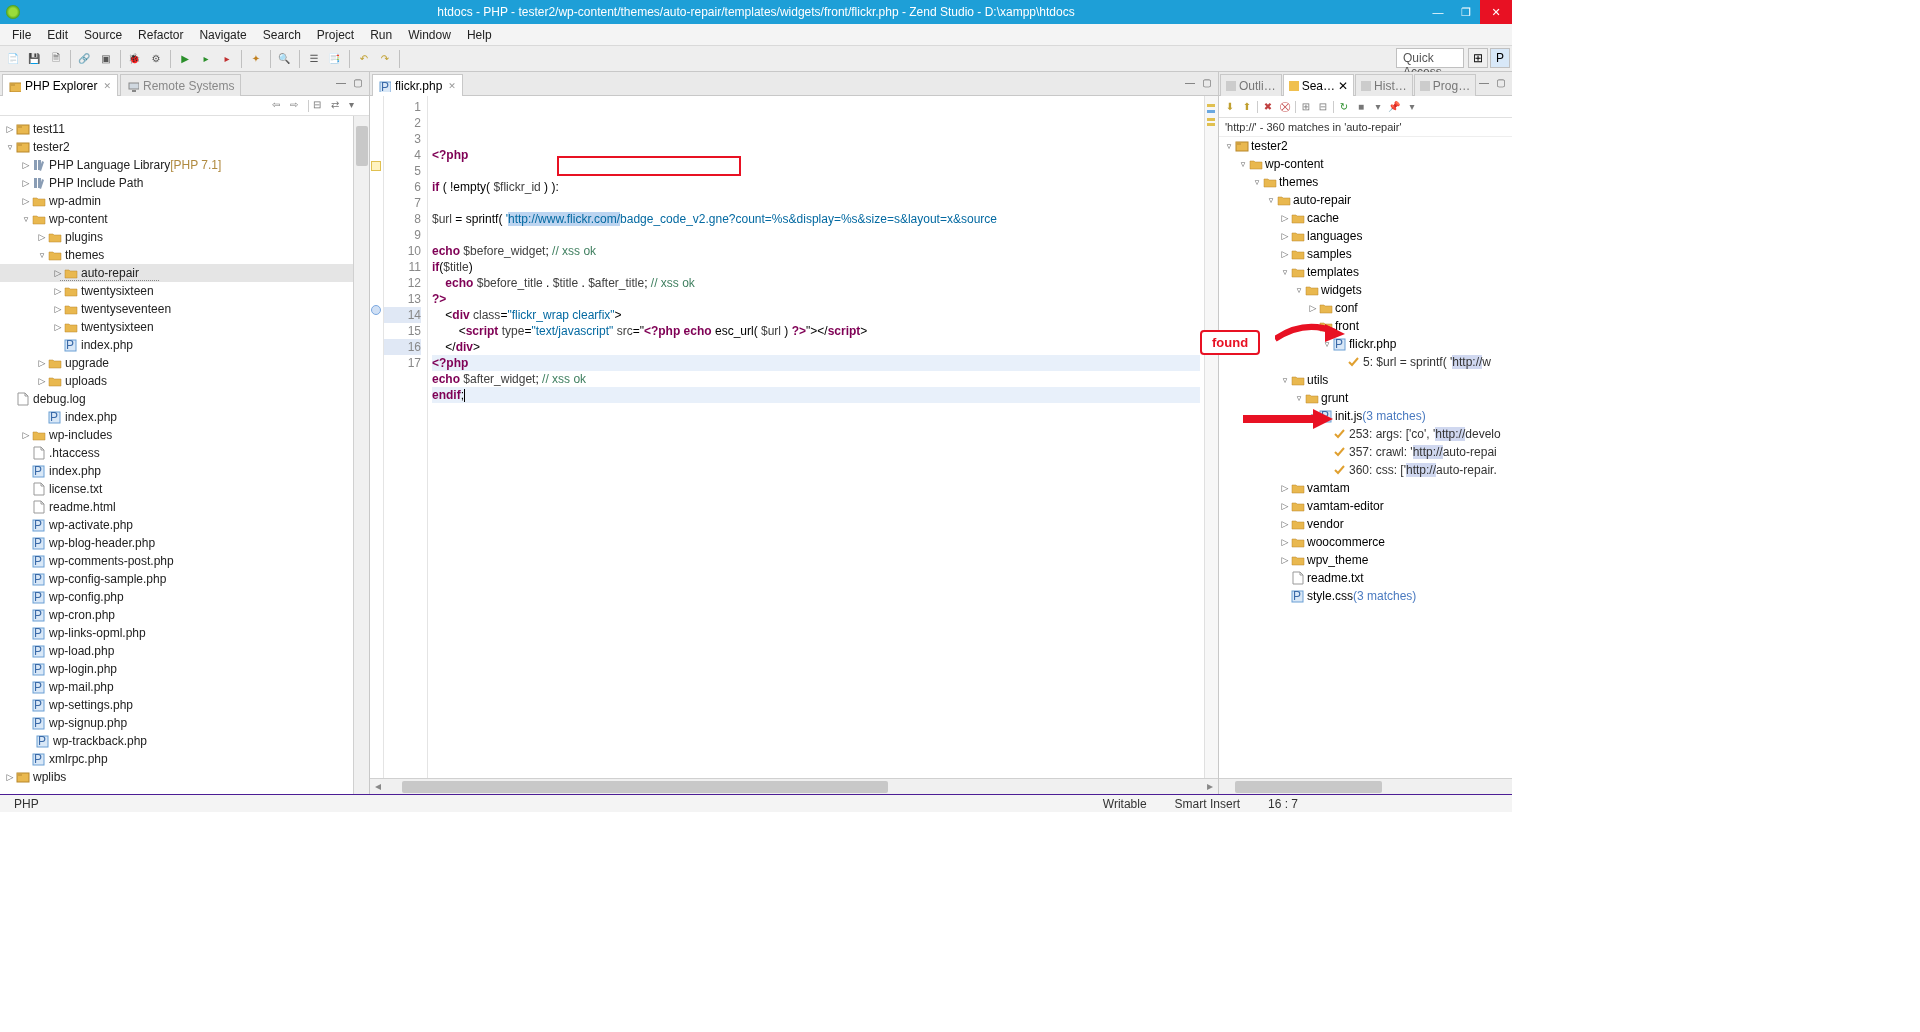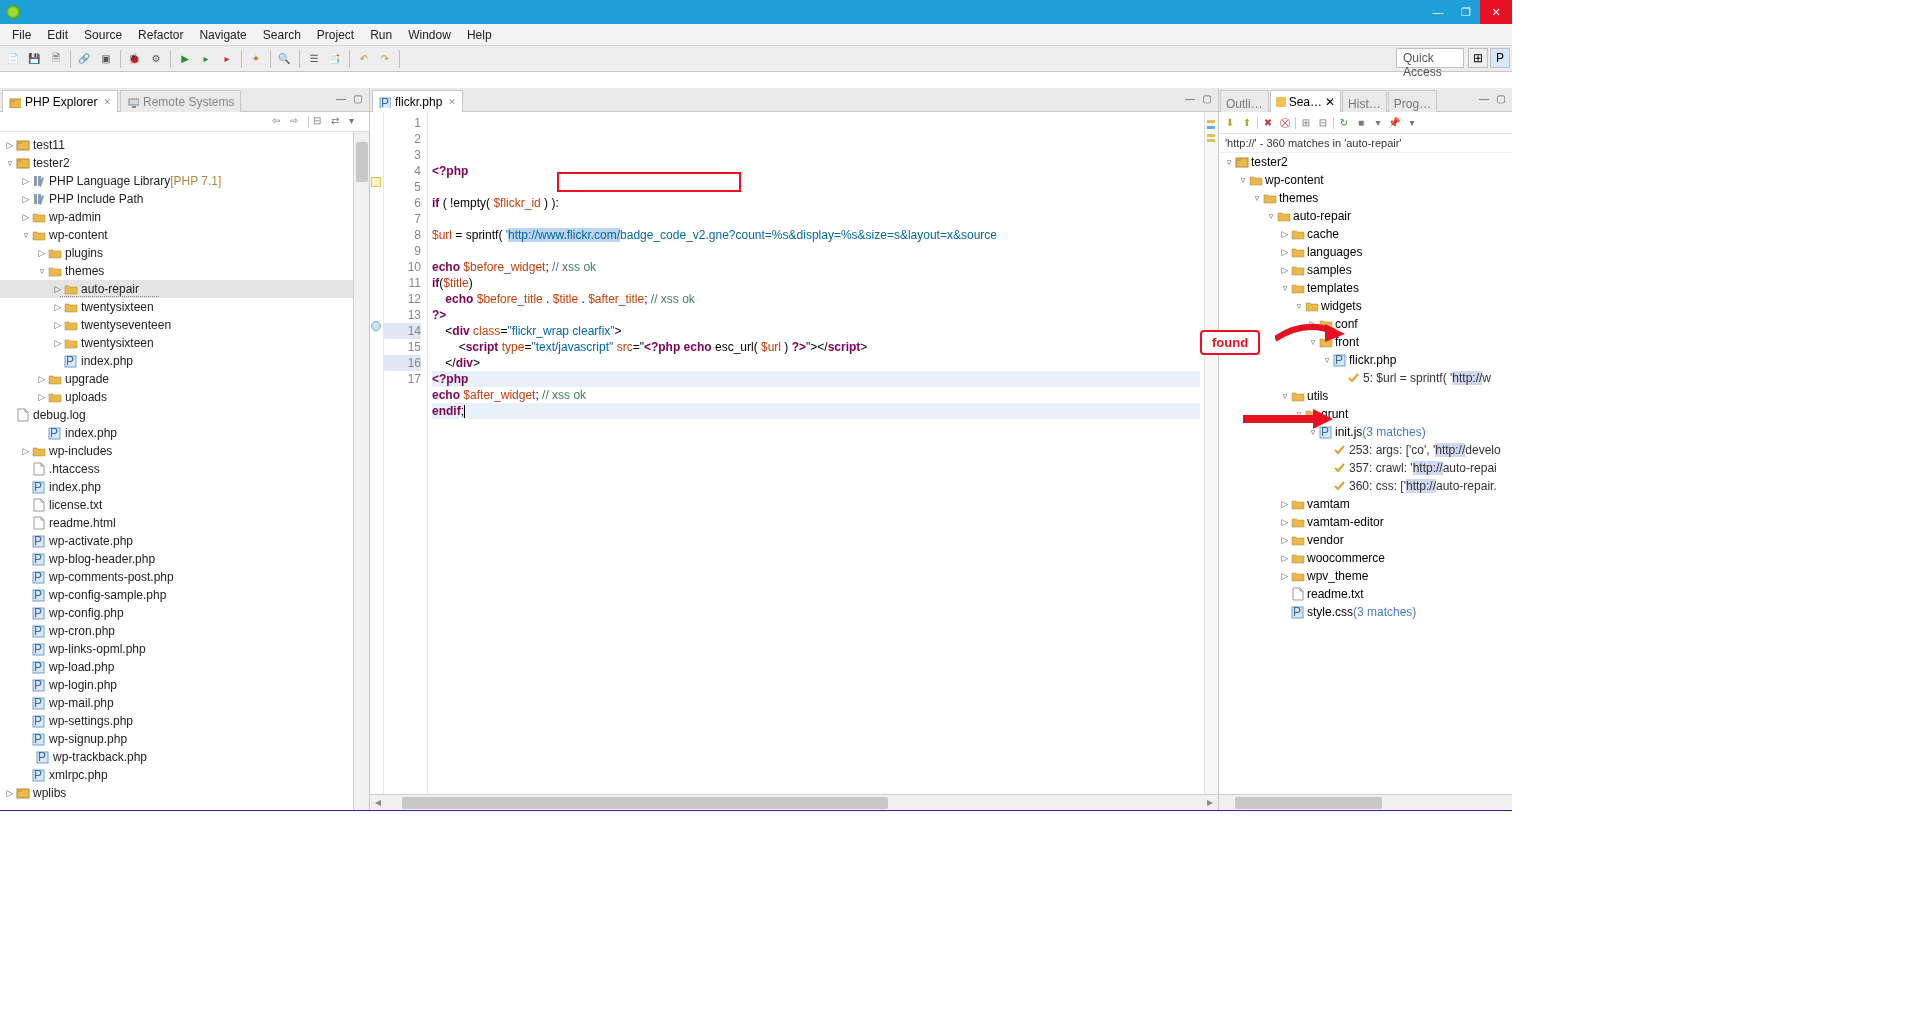--- a/index.html
+++ b/index.html
@@ -19,21 +19,21 @@
 
 
 .toolbar { height: 26px; background: #eeeeee; border-bottom: 1px solid #c8c8c8; display: flex; align-items: center; padding: 0 4px; gap: 1px; position:relative; }
 .toolbar .tbtn { width: 20px; height: 20px; display: flex; align-items: center; justify-content: center; border: 1px solid transparent; font-size: 10px; color:#555;}
 .toolbar .sep { width:1px; height:18px; background:#c0c0c0; margin:0 3px;}
 .quick-access { position:absolute; right:48px; top:2px; height:20px; border:1px solid #c0c0c0; background:#fff; padding:2px 6px; color:#555; width:68px; font-size:11px;}
 .persp-btns { position:absolute; right:2px; top:2px; display:flex; gap:2px;}
 .persp-btns .pbtn { width:20px; height:20px; border:1px solid #c0c0c0; background:#f0f0f0; display:flex;align-items:center;justify-content:center;}
 
 
-.main { display:flex; height: calc(100% - 24px - 22px - 26px - 18px); margin-top: 16px; }
+.main { display:flex; height: calc(100% - 24px - 22px - 26px - 18px); }
 
 
 .left-panel { width: 370px; border-right:1px solid #c8c8c8; display:flex; flex-direction:column; background:#fff; position:relative;}
 .tab-row { height:24px; background:#eaeaea; border-bottom:1px solid #c8c8c8; display:flex; align-items:flex-end; position:relative;}
 .tab { height:22px; padding:3px 6px; background:#fff; border:1px solid #c8c8c8; border-bottom:none; display:flex; align-items:center; gap:4px; font-size:11px; margin-bottom:-1px; margin-left:2px;}
 .tab.inactive { background:#eaeaea; color:#888;}
 .tab .xicon{ font-size:9px; color:#999; margin-left:2px;}
 .panel-toolbar { position:absolute; right:4px; top:3px; display:flex; gap:3px;}
 .panel-toolbar .pticon { width:14px; height:14px; display:flex; align-items:center; justify-content:center; font-size:10px; color:#666;}
 .left-toolbar2 { height:20px; display:flex; justify-content:flex-end; align-items:center; gap:4px; padding-right:6px; border-bottom:1px solid #e0e0e0;}
@@ -61,39 +61,39 @@
 .gutter { width:44px; background:#fff; border-right:1px solid #e4e4e4; text-align:right; padding:3px 6px 0 0; font-family:Consolas,monospace; font-size:12px; color:#888; line-height:16px;}
 .marker-col { width:14px; border-right:1px solid #e4e4e4; position:relative;}
 .marker { position:absolute; left:1px; width:10px; height:10px; }
 .marker.warn { background:#fff3c0; border:1px solid #e0c050;}
 .marker.blue { background:#d0e0f5; border:1px solid #7ba8e0; border-radius:50%;}
 .code-area { flex:1; padding:19px 4px 0 4px; font-family:Consolas,monospace; font-size:12px; line-height:16px; white-space:pre; position:relative;}
 .code-line { height:16px; }
 .code-line.hl { background:#e8f0fa;}
 .kw { color:#7f0055; font-weight:bold;}
 .str { color:#0369a1; }
-.var { color:#c2410c;}
+.var { color:#404040;}
 .com { color:#3f7f5f;}
 .func { color:#000;}
 .op { color:#000;}
 .red-box { position:absolute; border:2px solid #e81123; }
 .red-label { position:absolute; border:2px solid #e81123; background:#fff; color:#e81123; font-weight:bold; padding:3px 10px; border-radius:4px; font-size:13px;}
 .red-arrow { position:absolute; }
 .ov-ruler { width:14px; background:#f7f7f7; border-left:1px solid #e0e0e0; position:relative;}
 .ov-mark { position:absolute; left:2px; width:8px; height:3px;}
 .hscroll-wrap { height:16px; background:#f0f0f0; border-top:1px solid #d0d0d0; display:flex;}
 .hscroll-track { flex:1; position:relative; margin:0 16px;}
 .hscroll-thumb { position:absolute; top:2px; height:12px; background:#c8c8c8; border-radius:2px;}
 
 
 .right-panel { width: 293px; display:flex; flex-direction:column; background:#fff;}
 .right-tab-row { height:24px; background:#eaeaea; border-bottom:1px solid #c8c8c8; display:flex; align-items:flex-end; position:relative;}
 .rtab { height:22px; padding:3px 5px; border:1px solid #c8c8c8; border-bottom:none; display:flex; align-items:center; gap:3px; font-size:11px; margin-bottom:-1px; margin-left:1px;}
 .rtab.active { background:#fff;}
-.rtab.inactive { background:#eaeaea; color:#777;flex-direction:column;}
+.rtab.inactive { background:#eaeaea; color:#777;}
 .right-toolbar { height:22px; display:flex; align-items:center; gap:3px; padding:0 4px; border-bottom:1px solid #e0e0e0;}
 .right-toolbar .rtb { width:14px; height:14px; font-size:10px; color:#777; display:flex; align-items:center; justify-content:center;}
 .search-summary { padding:3px 6px; font-size:11px; color:#333; border-bottom:1px solid #eee;}
 .rtree { flex:1; overflow:hidden; font-size:12px; position:relative;}
 .rtree-item { display:flex; align-items:center; height:18px; white-space:nowrap;}
 .rtree-item .arrow { width:12px; text-align:center; color:#666; font-size:9px;}
 .rtree-item .icon { width:14px; height:14px; display:inline-flex; margin-right:2px;}
 .match-hl { background:#d0d8f0;}
 .rmatch { color:#333;}
 .rcount { color:#888;}
@@ -139,20 +139,21 @@
       </g>
     <g id="i-remote">
         <rect x="2" y="3" width="10" height="6" fill="#d0d8e0" stroke="#888"></rect>
         <rect x="5" y="10" width="4" height="2" fill="#888"></rect>
       </g>
   </defs>
 </svg>
 
 <div class="titlebar">
   <div class="title-icon"></div>
+  <div class="title-text">htdocs - PHP - tester2/wp-content/themes/auto-repair/templates/widgets/front/flickr.php - Zend Studio - D:\xampp\htdocs</div>
   <div class="win-controls">
     <div class="win-btn">—</div>
     <div class="win-btn">❐</div>
     <div class="win-btn close">✕</div>
   </div>
 </div>
 
 <div class="menubar" id="menubar">
     <div class="menu-item">File</div>
     <div class="menu-item">Edit</div>

